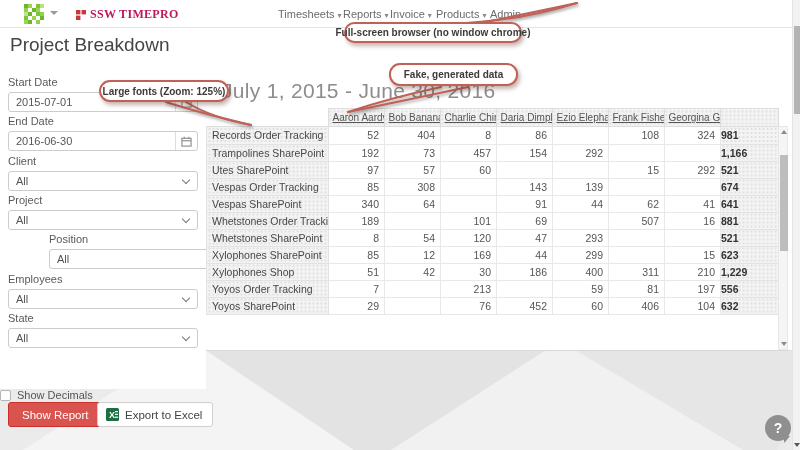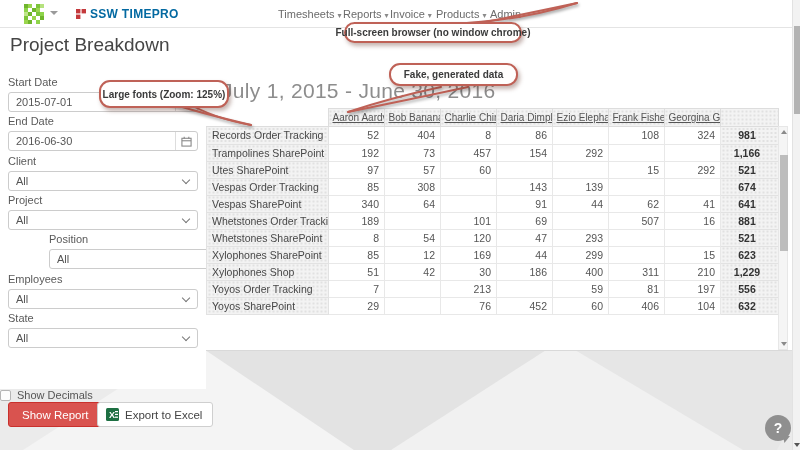--- a/index.html
+++ b/index.html
@@ -8,21 +8,21 @@
          font-family:"Liberation Sans", sans-serif; color:#444; }
 
   
   .navbar { position:absolute; left:0; top:0; width:800px; height:28px;
             background:#fff; border-bottom:1px solid #e4e4e4; z-index:5; }
   .applogo { position:absolute; left:24px; top:4px; width:20px; height:20px; }
   .applogo-caret { position:absolute; left:50px; top:11px; width:0; height:0;
             border-left:4px solid transparent; border-right:4px solid transparent;
             border-top:4px solid #9a9a9a; }
   .brand { position:absolute; left:76px; top:7px; display:flex; align-items:center; gap:4px; }
-  .brand-text { font-size:12px; font-weight:bold; color:#0369a1; letter-spacing:.3px; }
+  .brand-text { font-size:12px; font-weight:bold; color:#be185d; letter-spacing:.3px;font-family:Liberation Serif, serif; }
   .navmenu-item { position:absolute; top:8px; font-size:11px; color:#6b6b6b; cursor:pointer; white-space:nowrap; }
   .navmenu-item .caret { font-size:8px; color:#8a8a8a; margin-left:3px; }
 
   
   .page-title { position:absolute; left:10px; top:34px; font-size:19px; font-weight:400; color:#454545; }
   .date-range { position:absolute; left:222px; top:79px; font-size:21px; font-weight:300; color:#8d8d8d; letter-spacing:.3px; }
 
   
   .filter-group { position:absolute; left:8px; width:190px; }
   .filter-label { font-size:11px; color:#5a5a5a; margin-bottom:4px; }
@@ -53,21 +53,21 @@
             background-size:4px 4px; }
   th.hcell { height:18px; font-weight:normal; font-size:10px; color:#555; text-align:left;
              padding:0 0 0 4px; border:1px solid #ddd; text-decoration:underline;
              white-space:nowrap; overflow:hidden; cursor:pointer; }
   th.hname { background:#fff; border:none; border-bottom:1px solid #ddd; }
   .tbody-clip { height:224px; overflow:hidden; border-bottom:1px solid #d9d9d9; }
   td.ncell { height:17px; padding:0 0 0 5px; color:#474747; border:1px solid #e2e2e2;
              white-space:nowrap; overflow:hidden; }
   td.vcell { height:17px; text-align:right; padding:0 5px 0 0; color:#555;
              border:1px solid #e8e8e8; background:#fff; }
-  td.tcell { height:17px; text-align:center; padding:0 5px 0 0; color:#333; font-weight:bold;
+  td.tcell { height:17px; text-align:left; padding:0 5px 0 0; color:#333; font-weight:bold;
              border:1px solid #e2e2e2; }
   tr.rrow td { border-top:none; }
 
   .tscroll { position:absolute; left:572px; top:0; width:10px; height:242px; }
   .tscroll-track { position:absolute; left:0; top:18px; width:10px; height:224px; background:#f5f5f5; border:1px solid #e7e7e7; }
   .tscroll-handle { position:absolute; left:1px; top:28px; width:8px; height:96px; background:#bdbdbd; cursor:grab; }
   .arrow-up { position:absolute; left:2px; top:3px; width:0; height:0;
               border-left:3px solid transparent; border-right:3px solid transparent; border-bottom:4px solid #8a8a8a; }
   .arrow-dn { position:absolute; left:2px; bottom:3px; width:0; height:0;
               border-left:3px solid transparent; border-right:3px solid transparent; border-top:4px solid #8a8a8a; }
@@ -93,21 +93,21 @@
   .page-scroll-handle { position:absolute; left:1px; top:26px; width:6px; height:88px; background:#b3b3b3; cursor:grab; }
   .page-arrow-dn { position:absolute; left:1px; bottom:3px; width:0; height:0;
                    border-left:3px solid transparent; border-right:3px solid transparent; border-top:4px solid #555; }
 
   
   .tails-svg { position:absolute; left:0; top:0; width:800px; height:450px; pointer-events:none; z-index:40; }
   .callout { position:absolute; background:#fffefd; border:2px solid #bf6156; border-radius:11px;
              box-shadow:2px 3px 4px rgba(90,40,30,.35); display:flex; align-items:center; justify-content:center;
              font-size:10px; font-weight:bold; color:#3a3a3a; z-index:41; white-space:nowrap; }
   .c1 { left:344px; top:22px; width:178px; height:21px; }
-  .c2 { left:99px;  top:80px; width:130px; height:28px; }
+  .c2 { left:99px;  top:80px; width:130px; height:22px; }
   .c3 { left:389px; top:63px; width:129px; height:23px; }
 </style>
 </head>
 <body>
 
 <div class="footer-bg">
   <div class="tri t1"></div>
   <div class="tri t2"></div>
   <div class="tri t3"></div>
   <div class="tri t4"></div>

